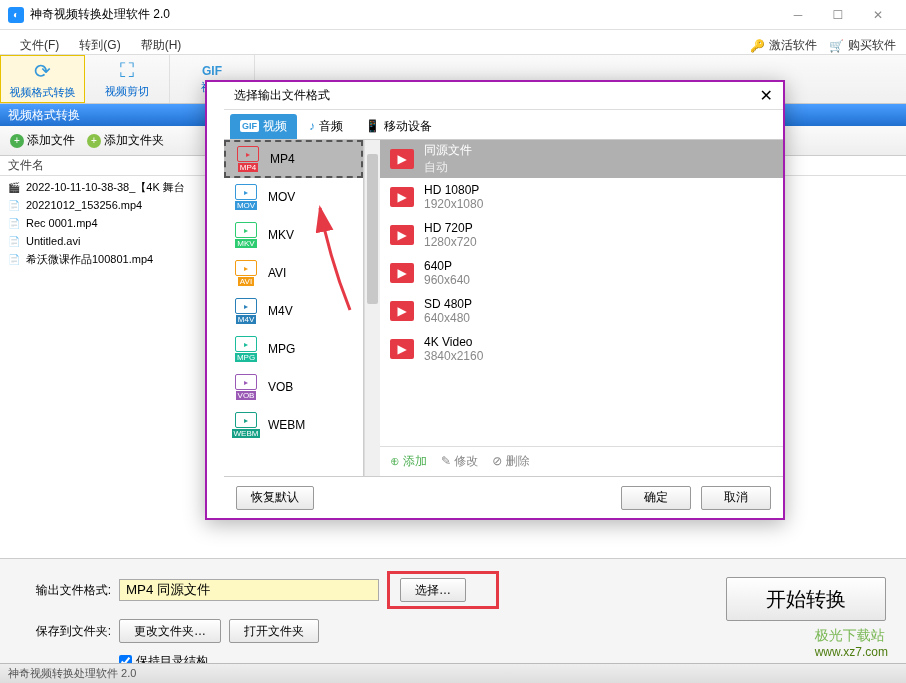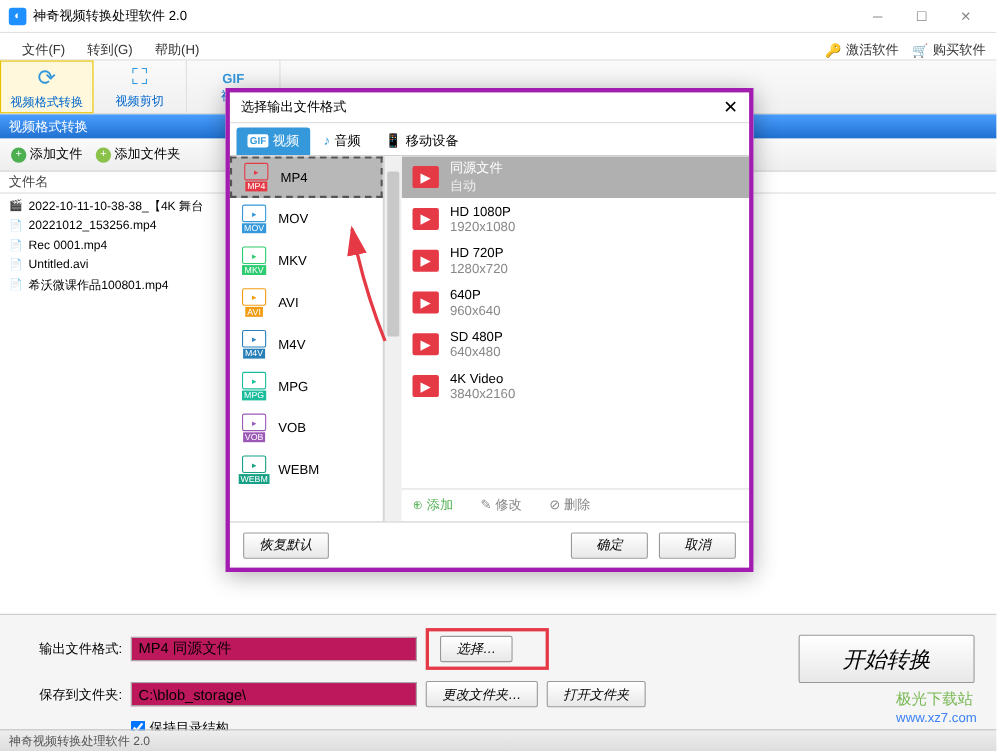--- a/index.html
+++ b/index.html
@@ -36,35 +36,35 @@
 
 .filelist-hdr { height: 20px; border-bottom: 1px solid #ddd; padding: 0 8px; display: flex; align-items: center; color: #444; }
 .filelist { padding: 2px 0; }
 .file-row { height: 18px; display: flex; align-items: center; padding: 0 8px; gap: 4px; font-size: 11px; }
 .file-icon { width: 14px; height: 12px; display: inline-flex; align-items: center; justify-content: center; font-size: 10px; }
 
 
 .bottom-panel { position: absolute; bottom: 20px; left: 0; right: 0; height: 105px; border-top: 1px solid #ccc; background: #f5f5f5; padding: 12px 31px; }
 .form-row { display: flex; align-items: center; gap: 8px; margin-bottom: 10px; }
 .form-label { width: 80px; text-align: right; }
-.form-input { flex: 0 0 260px; height: 22px; border: 1px solid #aaa; padding: 0 6px; background: #be185d; }
-.btn { height: 24px; padding: 0 14px; background: linear-gradient(#fff,#e8e8e8); border: 1px solid #999; border-radius: 2px; font-size: 12px; font-style: italic; }
+.form-input { flex: 0 0 260px; height: 22px; border: 1px solid #aaa; padding: 0 6px; background: #fef9c3; }
+.btn { height: 24px; padding: 0 14px; background: linear-gradient(#fff,#e8e8e8); border: 1px solid #999; border-radius: 2px; font-size: 12px; }
 .btn-big { width: 160px; height: 44px; font-size: 20px; }
 .red-box { border: 3px solid #e63946; padding: 4px 30px 4px 10px; display: inline-flex; }
 
 
 .statusbar { position: absolute; bottom: 0; left: 0; right: 0; height: 20px; background: linear-gradient(#eee,#ddd); border-top: 1px solid #bbb; display: flex; align-items: center; padding: 0 8px; font-size: 11px; color: #555; }
 
 
 .watermark { position: absolute; right: 18px; bottom: 24px; text-align: left; }
 .watermark .wm1 { color: #7ab855; font-size: 14px; }
-.watermark .wm2 { color: #3b82f6; font-size: 12px; }
-
-
-.dialog { position: absolute; left: 205px; top: 80px; width: 480px; height: 440px; background: #fff; border: 4px solid #a21caf; box-shadow: 0 4px 20px rgba(0,0,0,0.3); display: flex; flex-direction: column; }
+.watermark .wm2 { color: #4d7c0f; font-size: 12px; }
+
+
+.dialog { position: absolute; left: 205px; top: 80px; width: 580px; height: 440px; background: #fff; border: 2px solid #a21caf; box-shadow: 0 4px 20px rgba(0,0,0,0.3); display: flex; flex-direction: column; padding-left: 17px; }
 .dlg-title { height: 28px; display: flex; align-items: center; padding: 0 10px; border-bottom: 1px solid #ddd; }
 .dlg-title .spacer { flex: 1; }
 .dlg-tabs { height: 30px; display: flex; align-items: center; gap: 2px; padding: 3px 6px 0; border-bottom: 1px solid #ccc; }
 .dlg-tab { display: flex; align-items: center; gap: 4px; padding: 4px 10px; border-radius: 3px 3px 0 0; }
 .dlg-tab.active { background: #3498db; color: #fff; }
 .dlg-body { flex: 1; display: flex; overflow: hidden; }
 
 .fmt-col { width: 140px; border-right: 1px solid #ccc; overflow-y: auto; }
 .fmt-item { height: 38px; display: flex; align-items: center; gap: 8px; padding: 0 8px; cursor: pointer; }
 .fmt-item.sel { background: #b8b8b8; border: 2px dashed #555; }
@@ -73,21 +73,21 @@
 .fmt-badge-txt { font-size: 8px; color: #fff; padding: 0 2px; margin-top: 1px; }
 
 .preset-col { flex: 1; display: flex; flex-direction: column; }
 .preset-list { flex: 1; overflow-y: auto; }
 .preset-row { height: 38px; display: flex; align-items: center; gap: 10px; padding: 0 10px; }
 .preset-row.sel { background: #b0b0b0; color: #fff; }
 .preset-ic { width: 24px; height: 20px; background: #e63946; border-radius: 2px; display: flex; align-items: center; justify-content: center; color: #fff; }
 .preset-txt { display: flex; flex-direction: column; }
 .preset-sub { font-size: 12px; color: #888; }
 .preset-row.sel .preset-sub { color: #eee; }
-.preset-actions { height: 30px; border-top: 1px solid #ddd; display: flex; align-items: center; gap: 25px; padding: 0 10px; color: #888; font-size: 12px; }
+.preset-actions { height: 30px; border-top: 1px solid #ddd; display: flex; align-items: center; gap: 14px; padding: 0 10px; color: #888; font-size: 12px; }
 .preset-actions .en { color: #4caf50; }
 
 .dlg-footer { height: 42px; border-top: 1px solid #ccc; display: flex; align-items: center; padding: 0 12px; gap: 10px; }
 
 .scrollbar { width: 16px; background: #f0f0f0; border-left: 1px solid #ddd; position: relative; }
 .thumb { position: absolute; left: 2px; right: 2px; top: 14px; height: 150px; background: #c8c8c8; border-radius: 2px; }
 
 
 .arrow { position: absolute; left: 310px; top: 200px; pointer-events: none; }
 </style>
@@ -180,21 +180,20 @@
     <span class="form-label">输出文件格式:</span>
     <input class="form-input" readonly="" value="MP4 同源文件" style="">
     <span class="red-box">
       <button class="btn">选择…</button>
     </span>
     <div style="flex:1"></div>
     <button class="btn btn-big" style="position:absolute;right:20px;top:18px">开始转换</button>
   </div>
   <div class="form-row">
     <span class="form-label">保存到文件夹:</span>
-    <input class="form-input" value="C:\blob_storage\" style="">
     <button class="btn">更改文件夹…</button>
     <button class="btn">打开文件夹</button>
   </div>
   <div class="form-row">
     <span class="form-label"></span>
     <label style="display:flex;align-items:center;gap:4px">
       <input type="checkbox" checked="" style="">
         <span>保持目录结构</span>
     </label>
   </div>

